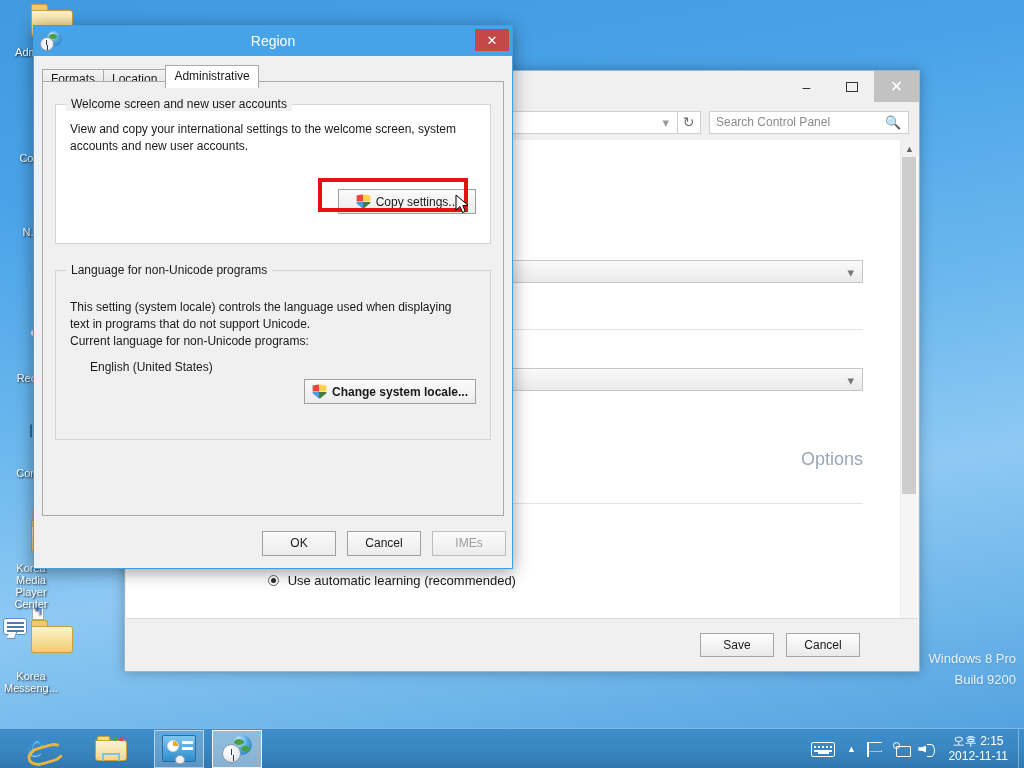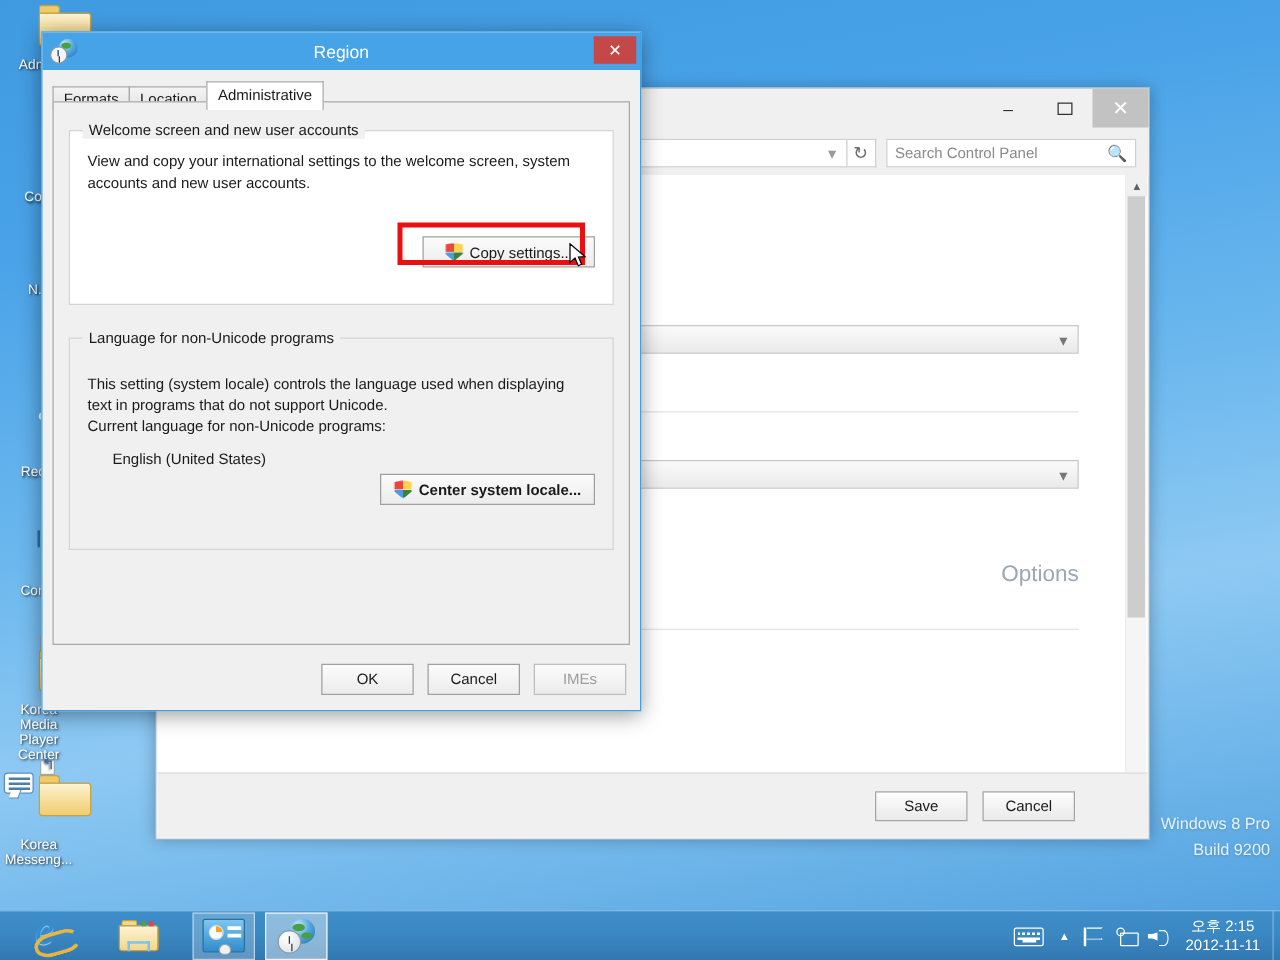--- a/index.html
+++ b/index.html
@@ -288,21 +288,21 @@
 
   .dlg-btn{
     background:linear-gradient(180deg,#fbfbfb,#ececec);
     border:1px solid #a0a0a0; font-size:12px; color:#1a1a1a;
     display:flex; align-items:center; justify-content:center;
     height:25px;
   }
   .rg-footer{
     position:absolute; left:0; right:0; bottom:0; height:50px;
     display:flex; align-items:center; justify-content:flex-end;
-    padding-right:11px; gap:11px;
+    padding-right:6px; gap:11px;
   }
   .rg-footer .dlg-btn{ width:74px; height:25px; }
   .rg-footer .dlg-btn.disabled{ color:#9d9d9d; border-color:#bdbdbd; }
 
   #red-highlight{
     position:absolute; left:318px; top:178px; width:150px; height:34px;
     border:4px solid #e81010; z-index:5; pointer-events:none;
   }
   #mouse-cursor{
     position:absolute; left:455px; top:194px; z-index:6; pointer-events:none;
@@ -574,20 +574,26 @@
       <div class="cp-row">w</div>
       <div style="text-align:right;margin-top:6px;">
         <span class="cp-link-gray">Options</span>
       </div>
       <div class="cp-sep" style="margin-top:32px;"></div>
       <div class="cp-row">and text prediction results for languages without IMEs on this</div>
       <div class="cp-row">
         <span>PC. No info is sent to Microsoft.</span>
         <span style="color:#1a6ec4;text-decoration:underline;">Privacy statement</span>
       </div>
+      <div style="margin-top:9px;padding-left:108px;">
+        <span style="display:inline-block;width:11px;height:11px;border:1px solid #5f6a72;border-radius:50%;position:relative;vertical-align:-1px;margin-right:5px;">
+          <span style="position:absolute;left:2px;top:2px;width:5px;height:5px;background:#2b2b2b;border-radius:50%;"></span>
+        </span>
+        <span>Use automatic learning (recommended)</span>
+      </div>
     </div>
 
     <div class="cp-scrollbar">
       <div class="cp-sb-btn">▲</div>
       <div class="cp-sb-thumb"></div>
       <div class="cp-sb-btn down">▼</div>
     </div>
   </div>
 
   <div class="cp-footerbar">
@@ -628,21 +634,21 @@
 
     <div class="groupbox" style="left:12px; top:188px; right:12px; height:170px; background:#f0f0f0;">
       <div class="gb-title">Language for non-Unicode programs</div>
       <div class="gb-text" style="position:absolute;left:14px;top:28px;right:20px;">This setting (system locale) controls the language used when displaying text in programs that do not support Unicode.</div>
       <div class="gb-text" style="position:absolute;left:14px;top:62px;">Current language for non-Unicode programs:</div>
       <div class="gb-text" style="position:absolute;left:34px;top:88px;">English (United States)</div>
       <div class="dlg-btn" style="position:absolute; right:14px; top:108px; width:172px; height:25px;">
         <span class="shield">
             <span class="quad"></span>
           </span>
-        <span style="font-weight:bold;">Center system locale...</span>
+        <span style="font-weight:bold;">Change system locale...</span>
       </div>
     </div>
   </div>
 
   <div class="rg-footer">
     <div class="dlg-btn">OK</div>
     <div class="dlg-btn">Cancel</div>
     <div class="dlg-btn disabled">IMEs</div>
   </div>
 </div>

